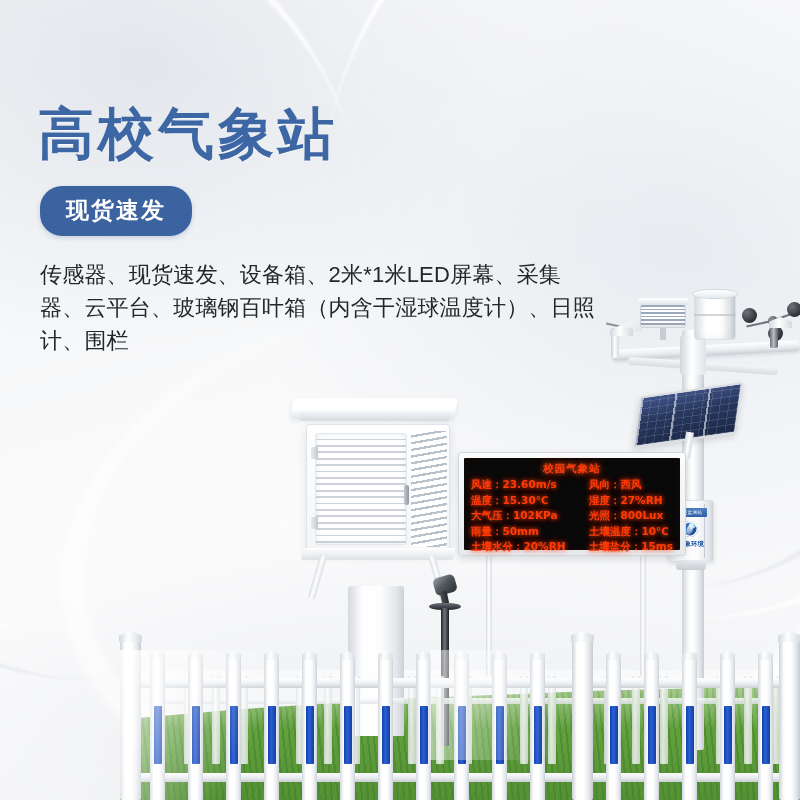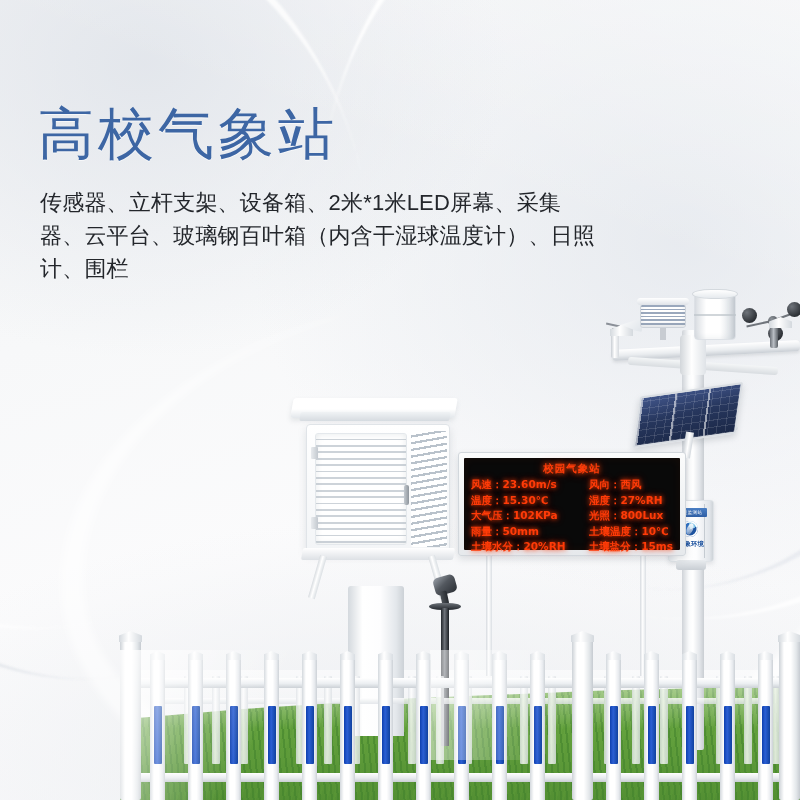--- a/index.html
+++ b/index.html
@@ -34,21 +34,21 @@
   .sw4{ right:-180px; top:-110px; width:600px; height:700px; border-right-width:16px;
         border-color:transparent rgba(219,224,231,.5) transparent transparent;
         transform:rotate(6deg);}
   .sw5{ left:60px; top:300px; width:780px; height:520px; border-bottom-width:40px; border-left-width:22px;
         border-color:transparent transparent rgba(255,255,255,.8) rgba(255,255,255,.55);
         transform:rotate(-6deg); filter:blur(3px);}
 
   
   .copy{ position:absolute; left:38px; top:104px; width:600px; z-index:40;}
   .headline{
-    font-size:56px; font-weight:400; letter-spacing:4px; color:#3d66a4;
+    font-size:56px; font-weight:700; letter-spacing:4px; color:#3d66a4;
     line-height:1.08; text-shadow:0 1px 0 rgba(255,255,255,.6);
   }
   .subline{
     margin-top:10px; margin-left:4px;
     font-size:19px; letter-spacing:5.5px; color:#9aa0a8; font-weight:400;
   }
   .pill{
     display:inline-block; margin-top:22px; margin-left:2px;
     background:#3a639f; color:#fff; border-radius:22px;
     padding:9px 26px 10px; font-size:23px; font-weight:700; letter-spacing:2px;
@@ -572,16 +572,17 @@
     </div>
 
     <div class="sweep sweep1"></div>
     <div class="sweep sweep2"></div>
   </div>
 
   <div class="veil"></div>
 
   <div class="copy">
     <div class="headline">高校气象站</div>
-    <div class="desc">传感器、立杆支架、设备箱、2米*1米LED屏幕、采集器、云平台、玻璃钢百叶箱（内含干湿球温度计）、日照计、围栏</div>
+    <div><span class="pill">现货速发</span></div>
+    <div class="desc">传感器、现货速发、设备箱、2米*1米LED屏幕、采集器、云平台、玻璃钢百叶箱（内含干湿球温度计）、日照计、围栏</div>
   </div>
 
 </div>
 
 </body></html>

